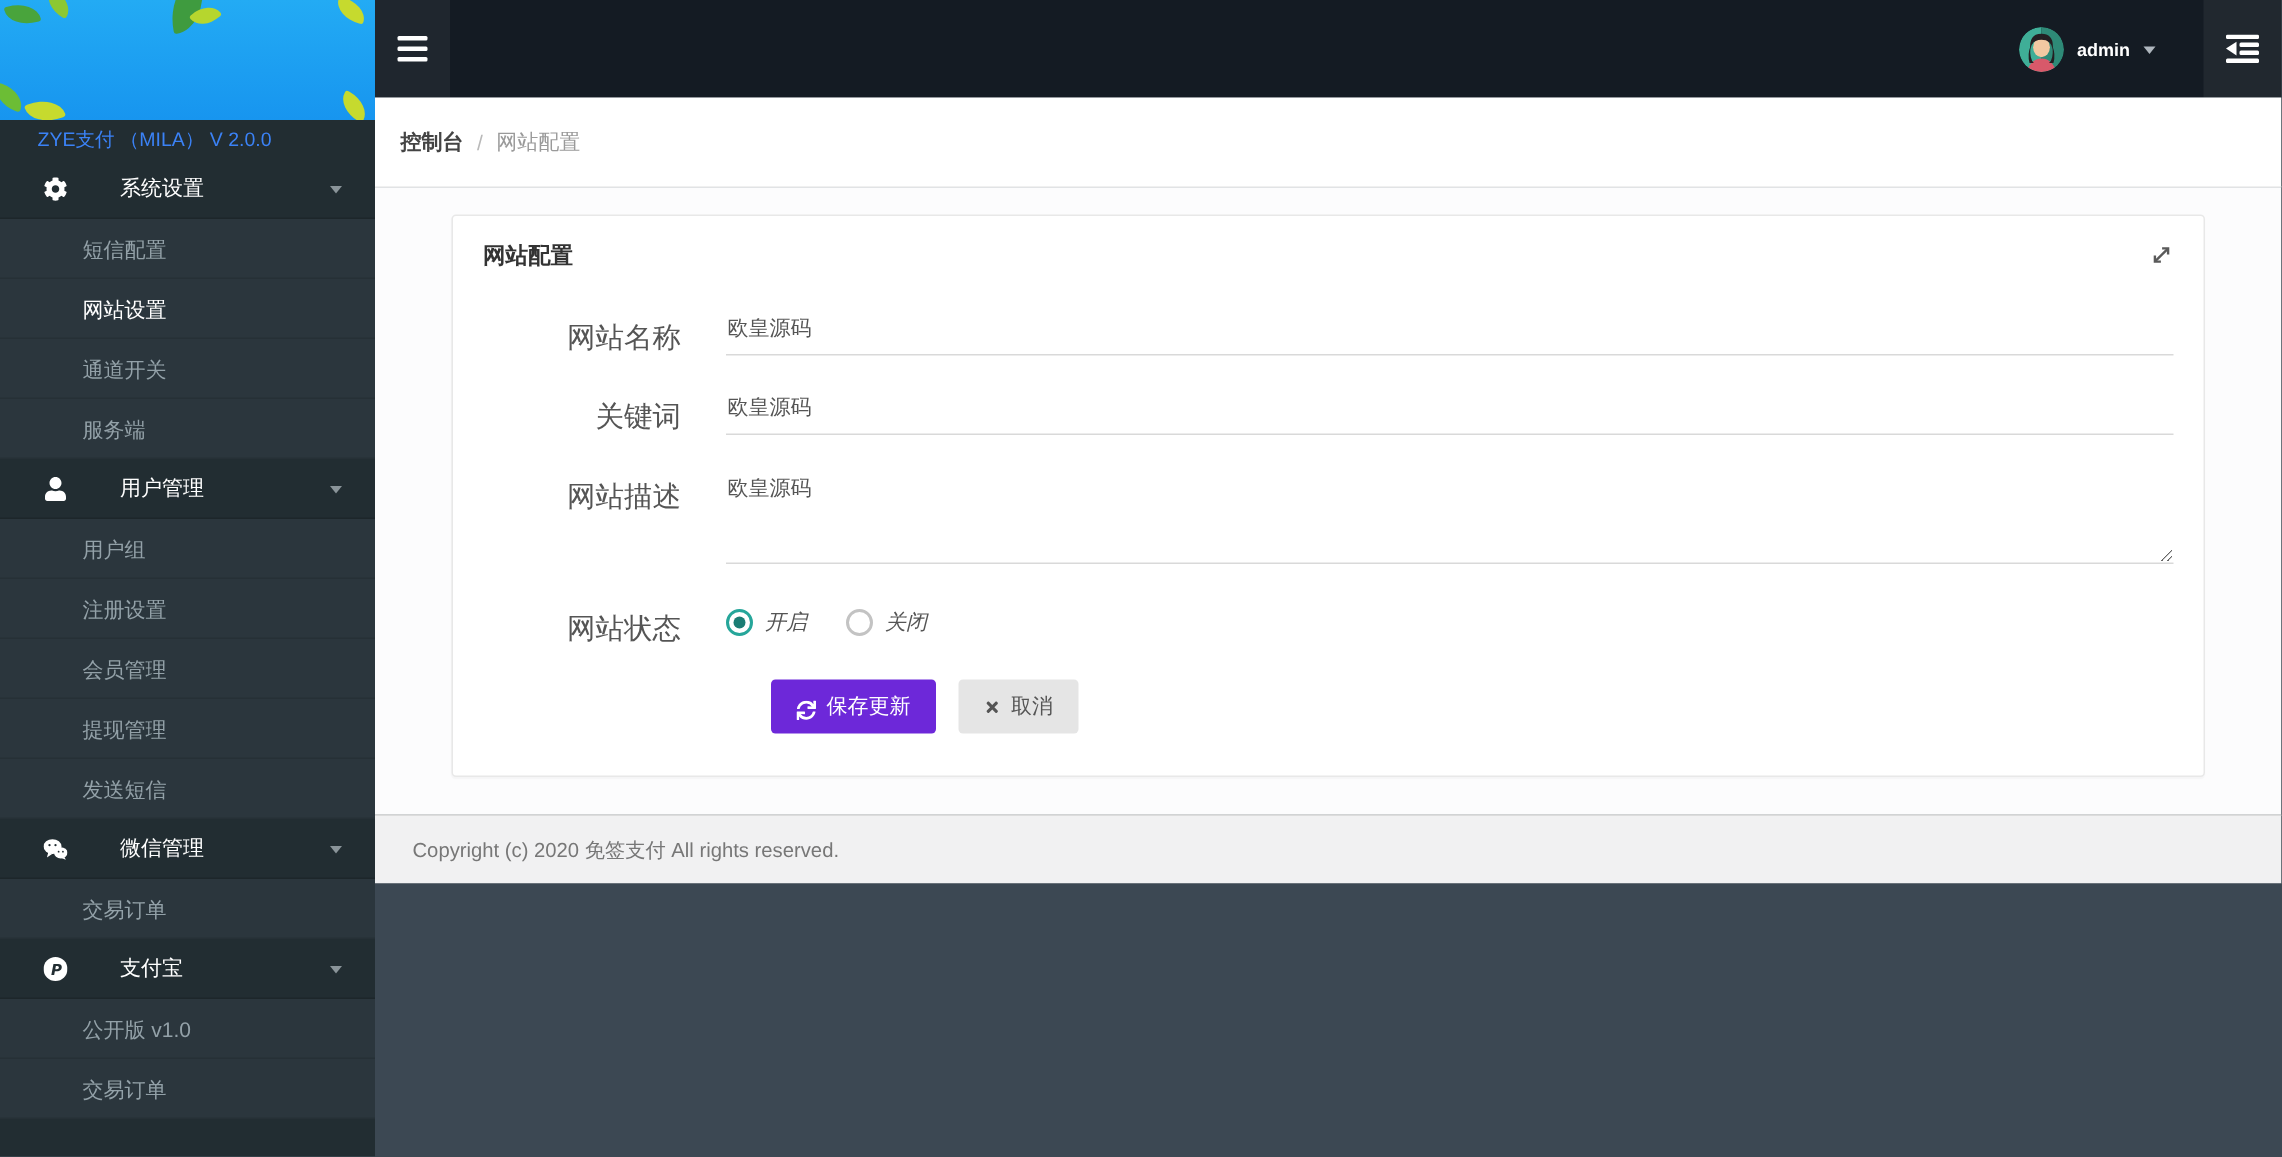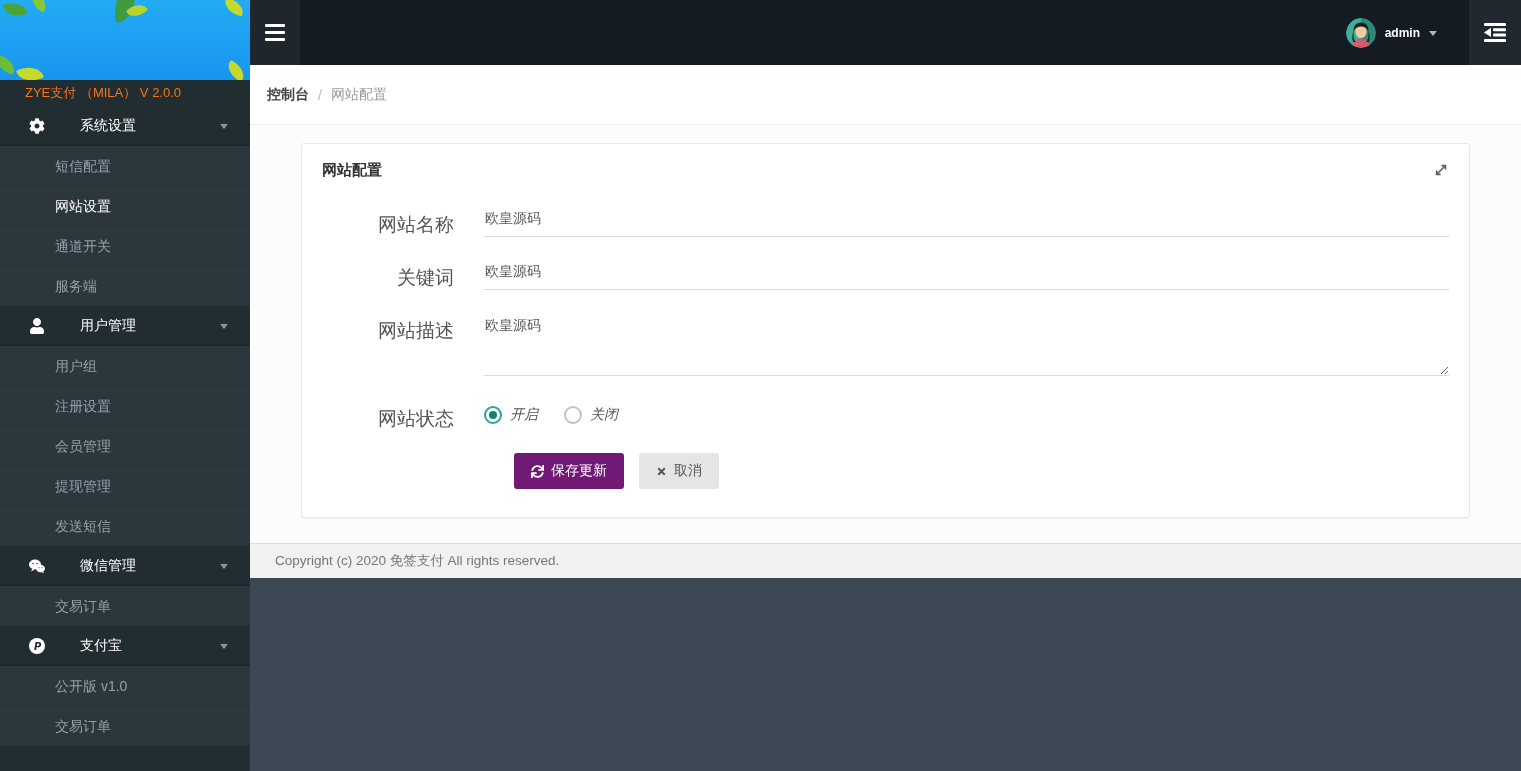--- a/index.html
+++ b/index.html
@@ -4,21 +4,21 @@
 <style>
   * { margin:0; padding:0; box-sizing:border-box; }
   html,body { width:1521px; height:771px; overflow:hidden; }
   body { font-family:"Liberation Sans","DejaVu Sans",sans-serif; font-size:14px; color:#333; background:#3c4853; }
   .app { display:flex; width:1521px; height:771px; }
 
   
   .sidebar { width:250px; min-width:250px; height:771px; background:#222d32; overflow:hidden; }
   .logo { position:relative; height:80px; background:linear-gradient(180deg,#23abf4 0%,#1795ef 100%); overflow:hidden; cursor:pointer; }
   .leaf { position:absolute; border-radius:2px 100% 2px 100%; }
-  .version { height:26px; line-height:26px; padding-left:25px; color:#f97316; font-size:13px; white-space:nowrap; }
+  .version { height:26px; line-height:26px; padding-left:25px; color:#3b82f6; font-size:13px; white-space:nowrap; }
   .menu { width:100%; }
   .menu-header { position:relative; height:40px; display:flex; align-items:center; padding-left:28px;
                  background:#222d32; color:#ffffff; cursor:pointer; border-bottom:1px solid rgba(0,0,0,0.14);gap:24px; }
   .menu-header .mi { width:17px; height:17px; margin-right:11px; display:inline-flex; align-items:center; justify-content:center; }
   .menu-header .mi svg { width:16px; height:16px; fill:#ffffff; }
   .menu-header .ml { font-size:14px; }
   .chev { position:absolute; right:22px; top:18px; width:0; height:0;
           border-left:4px solid transparent; border-right:4px solid transparent; border-top:5px solid #8a9499; }
   .menu-sub { background:#2b363d; }
   .sub-item { display:block; height:40px; line-height:40px; padding-left:55px; font-size:14px;
@@ -66,26 +66,26 @@
 
   .radio-row { display:flex; align-items:center; gap:26px; padding-top:6px;font-style:italic; }
   .radio-opt { display:flex; align-items:center; gap:8px; cursor:pointer; color:#555; font-size:14px; }
   .rdot { width:18px; height:18px; border-radius:50%; border:2px solid #26a69a; position:relative; display:inline-block; background:#fff; }
   .rdot.on::after { content:""; position:absolute; left:3px; top:3px; width:8px; height:8px; border-radius:50%; background:#1b7d74; }
   .rdot.off { border-color:#c3c3c3; }
 
   .btn-row { display:flex; gap:15px; margin-top:10px; margin-left:192px; }
   .btn { display:inline-flex; align-items:center; gap:7px; border:none; border-radius:3px; font-size:14px;
          padding:9px 17px; cursor:pointer; font-family:inherit; }
-  .btn-save { background:#701a75; color:#ffffff; }
+  .btn-save { background:#6d28d9; color:#ffffff;align-items:flex-end; }
   .btn-save svg { width:13px; height:13px; fill:#ffffff; }
   .btn-cancel { background:#e5e5e5; color:#555; }
   .btn-cancel svg { width:11px; height:11px; fill:#555; }
 
-  .footer { height:35px; min-height:35px; background:#f1f1f2; border-top:1px solid #dcdcdc;
+  .footer { height:46px; min-height:35px; background:#f1f1f2; border-top:1px solid #dcdcdc;
             display:flex; align-items:center; padding-left:25px; color:#777; font-size:13.5px; }
   .void { flex:1; background:#3c4853; }
 </style>
 </head>
 <body>
 
 <div class="app">
 
   <aside class="sidebar">
     <div class="logo">

